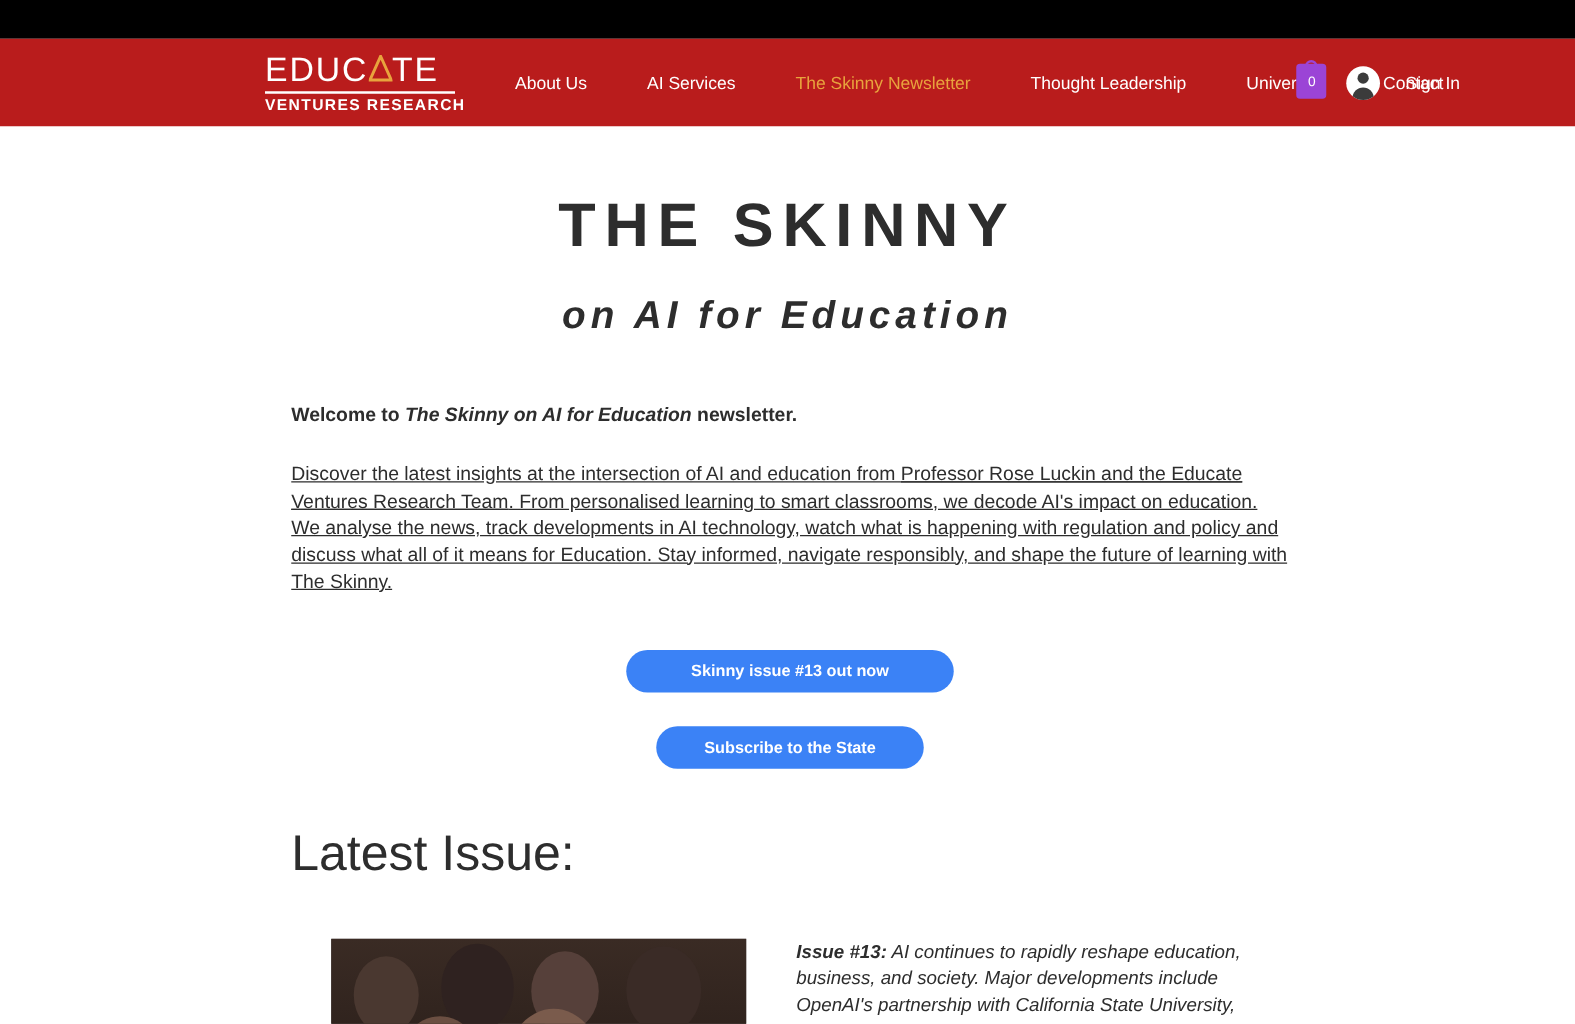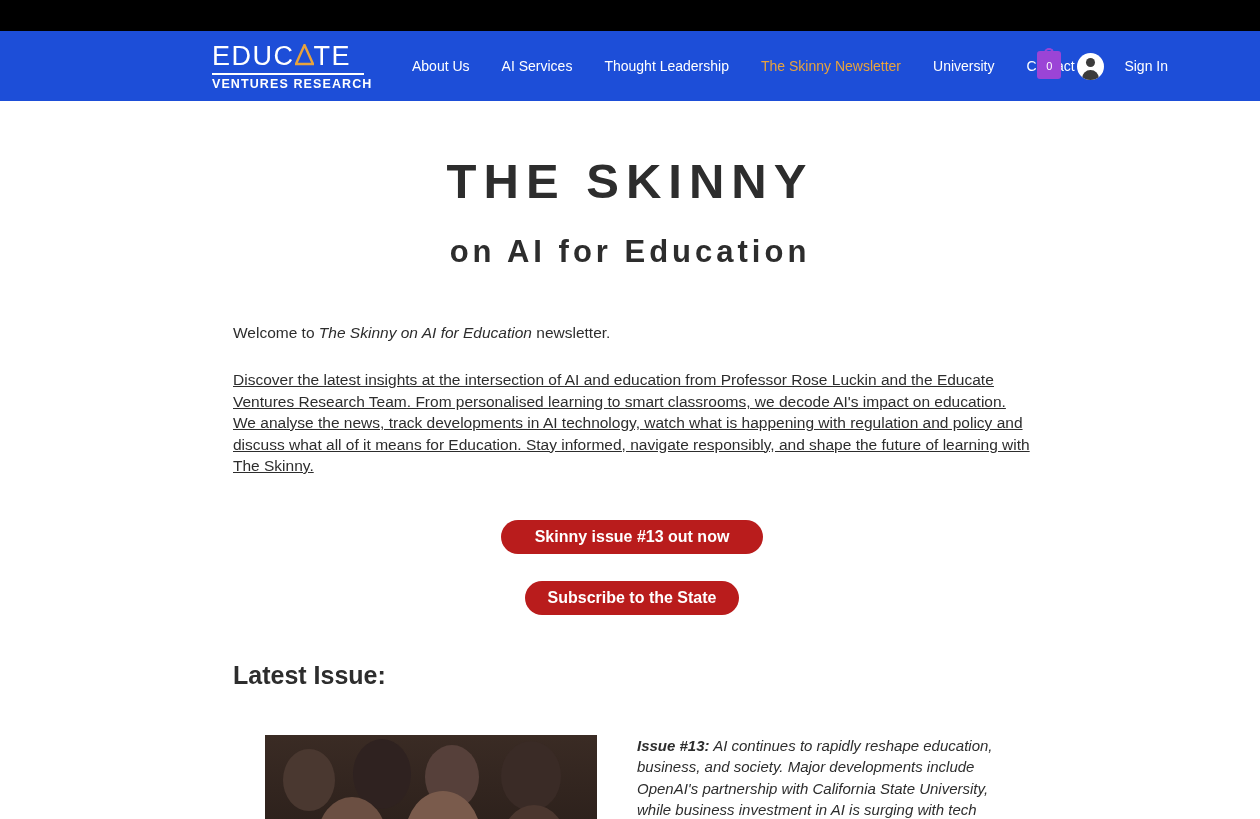--- a/index.html
+++ b/index.html
@@ -14,21 +14,21 @@
   
   .browser-strip {
     height: 31px;
     background: #000000;
     width: 100%;
   }
 
   
   .site-header {
     height: 70px;
-    background: #1d4ed8;
+    background: #b91c1c;
     display: flex;
     align-items: center;
     padding: 0 0 0 212px;
     position: relative;
   }
   .logo {
     width: 152px;
     flex: 0 0 152px;
     margin-right: 32px;
     user-select: none;
@@ -64,21 +64,21 @@
     letter-spacing: 1.1px;
     color: #ffffff;
     line-height: 15px;
     white-space: nowrap;
     font-weight: bold;
   }
 
   .nav {
     display: flex;
     align-items: flex-end;
-    gap: 0px;
+    gap: 16px;
   }
   .nav-item {
     color: #ffffff;
     font-size: 14px;
     padding: 8px 16px;
     white-space: nowrap;
     cursor: pointer;
   }
   .nav-item.active { color: #e8a33d; }
 
@@ -166,56 +166,57 @@
     letter-spacing: 7px;
     font-weight: 700;
     color: #2d2d2d;
     font-family: "Liberation Sans", sans-serif;
   }
   .hero-sub {
     text-align: center;
     margin-top: 25px;
     font-size: 31px;
     letter-spacing: 4px;
+    font-style: italic;
     font-weight: 700;
     color: #2d2d2d;
   }
 
   .content {
     width: 798px;
     margin: 0 auto;
     padding-left: 0;
     transform: translateX(2px);
   }
   .welcome {
     margin-top: 54px;
     font-size: 15.5px;
     color: #2d2d2d;
-    font-weight: 400;
+    font-weight: 700;
   }
   .welcome em { font-style: italic; }
 
   .intro {
     margin-top: 27px;
     font-size: 15.5px;
     line-height: 21.5px;
     color: #2d2d2d;
     text-decoration: underline;
   }
   .intro a {
     color: #2d2d2d;
     text-decoration: underline;
   }
 
   .btn-row { text-align: center; }
   .btn {
     display: inline-block;
-    background: #b91c1c;
-    color: #ffffff;
-    font-size: 16px;
+    background: #3b82f6;
+    color: #ffffff;
+    font-size: 13px;
     font-weight: 700;
     border-radius: 22px;
     border: none;
     cursor: pointer;
     font-family: "Liberation Sans", sans-serif;
   }
   .btn-1 {
     margin-top: 43px;
     width: 262px;
     height: 34px;
@@ -223,22 +224,22 @@
   }
   .btn-2 {
     margin-top: 27px;
     width: 214px;
     height: 34px;
     line-height: 34px;
   }
 
   .latest-heading {
     margin-top: 46px;
-    font-size: 25px;
-    font-weight: 700;
+    font-size: 40px;
+    font-weight: 400;
     color: #2d2d2d;
   }
 
   .issue-block {
     margin-top: 45px;
     display: flex;
     gap: 40px;
   }
   .issue-photo {
     width: 332px;
@@ -275,22 +276,22 @@
             <polygon points="9.5,1 18,20 1,20" fill="none" stroke="#e8a33d" stroke-width="2.4"></polygon>
           </svg></span><span>TE</span>
     </div>
     <div class="logo-rule"></div>
     <div class="logo-bottom">VENTURES RESEARCH</div>
   </div>
 
   <nav class="nav">
     <div class="nav-item">About Us</div>
     <div class="nav-item">AI Services</div>
+    <div class="nav-item active">The Skinny Newsletter</div>
     <div class="nav-item">Thought Leadership</div>
-    <div class="nav-item active">The Skinny Newsletter</div>
     <div class="nav-item">University</div>
     <div class="nav-item">Contact</div>
   </nav>
 
   <div class="header-right">
     <div class="cart">
       <div class="cart-handle"></div>
       <div class="cart-badge"></div>
       <div class="cart-count">0</div>
     </div>

